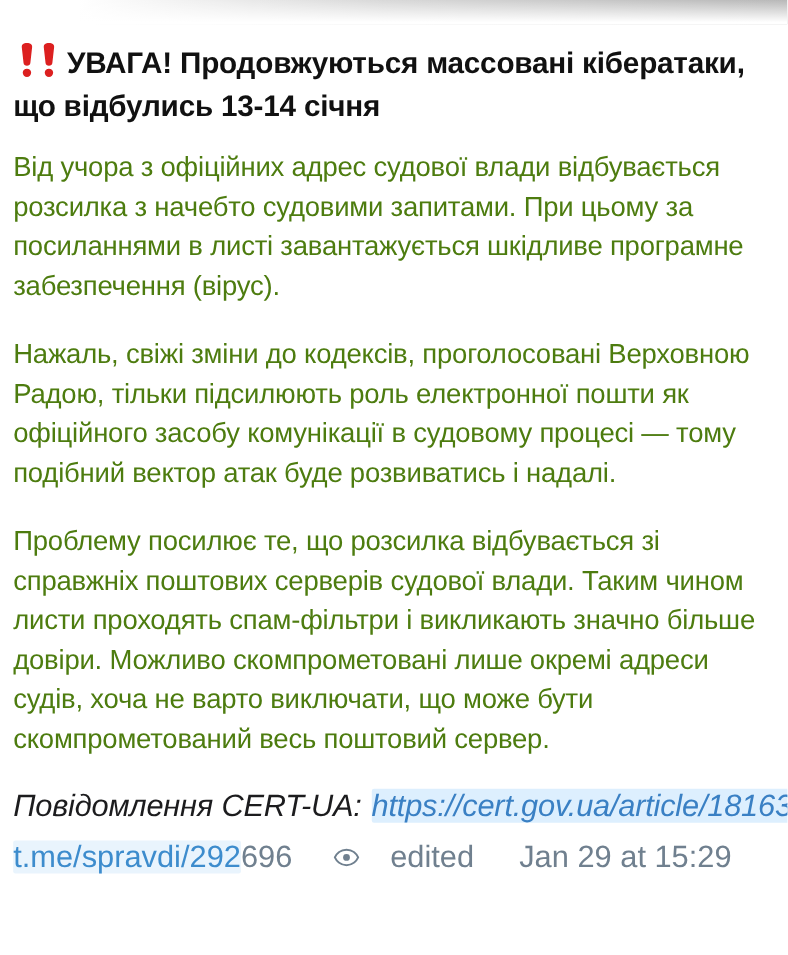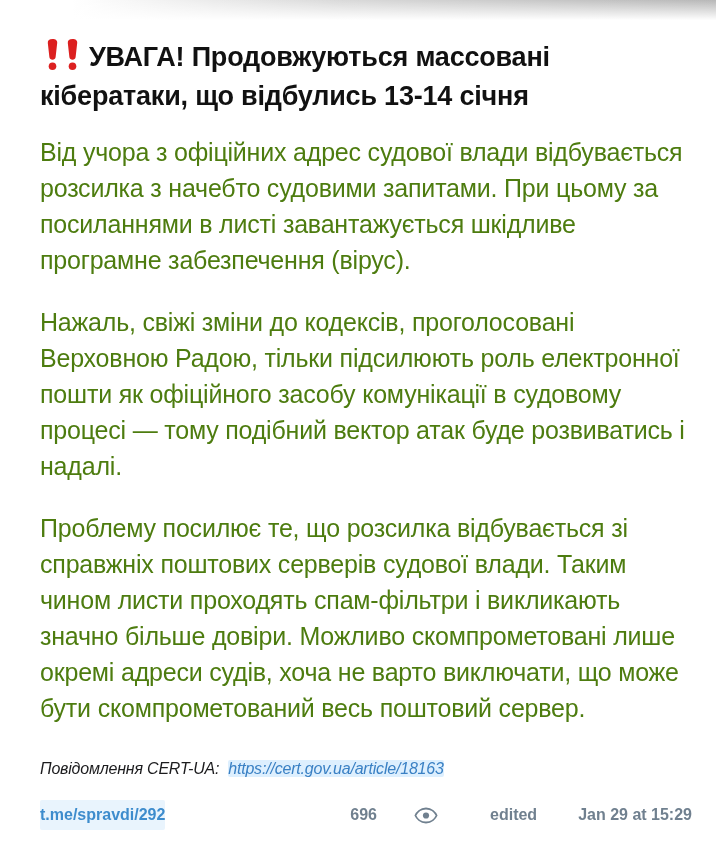--- a/index.html
+++ b/index.html
@@ -19,21 +19,21 @@
   .top-shadow {
     position: absolute;
     top: 0; left: 0;
     width: 716px; height: 22px;
     background:
       linear-gradient(to bottom, rgba(255,255,255,0) 0%, #ffffff 92%),
       linear-gradient(to right, rgba(175,175,175,0) 10%, rgba(170,170,170,0.45) 48%, rgba(160,160,160,0.75) 100%);
     pointer-events: none;
   }
   .content {
-    padding: 28px 24px 0 40px;
+    padding: 28px 24px 0 12px;
   }
   .title {
     margin: 10px 0 18px 0;
     font-size: 27px;
     line-height: 39px;
     font-weight: 700;
     color: #111111;
     letter-spacing: -0.2px;
   }
   .excl-group {
@@ -46,60 +46,58 @@
   .excl-group svg { display: block; }
   .para {
     margin: 0 0 26px 0;
     font-size: 25px;
     line-height: 36px;
     letter-spacing: -0.2px;
     color: #4d7c0f;
   }
   .source-line {
     margin: 0 0 14px 0;
-    font-size: 16px;
+    font-size: 28px;
     line-height: 34px;
     font-style: italic;
     letter-spacing: -0.2px;
     white-space: nowrap;
     color: #1c1c1e;
   }
   .source-prefix { margin-right: 9px; }
   .source-link {
     color: #3a80c4;
     text-decoration: none;
     background: #ddeffe;
     border-radius: 2px;
     cursor: pointer;
   }
   .footer {
     display: flex;
-    justify-content: space-between;
     align-items: center;
     margin-top: 6px;
-    font-size: 16px;
+    font-size: 28px;
     line-height: 30px;
-    font-weight: bold;
   }
   .permalink {
     color: #3d8ccd;
     text-decoration: none;
     background: #e9f4fd;
     border-radius: 2px;
     cursor: pointer;
   }
   .meta {
     display: flex;
     align-items: center;
     color: #70808f;
     gap: 28px;
   }
   .views-count { margin-right: 9px; }
   .eye-icon-wrap { display: inline-flex; align-items: center; }
-  .edited-label { margin-left: 24px; }
+  .edited-label { }
   .timestamp { margin-left: 13px; }
 </style>
 </head>
 <body>
 
 <div class="page">
 
   <div class="top-shadow"></div>
 
   <div class="content">

